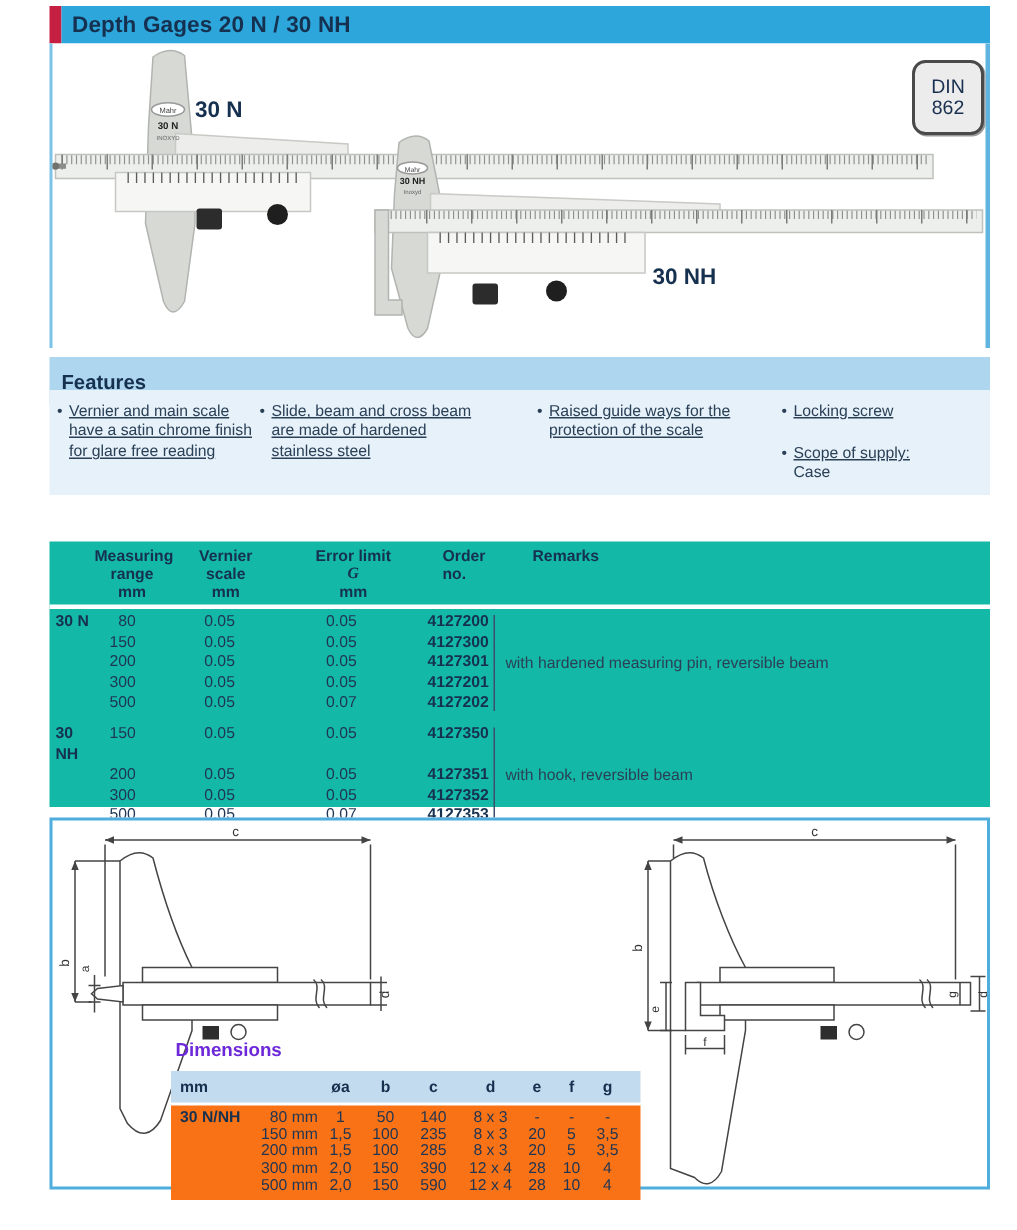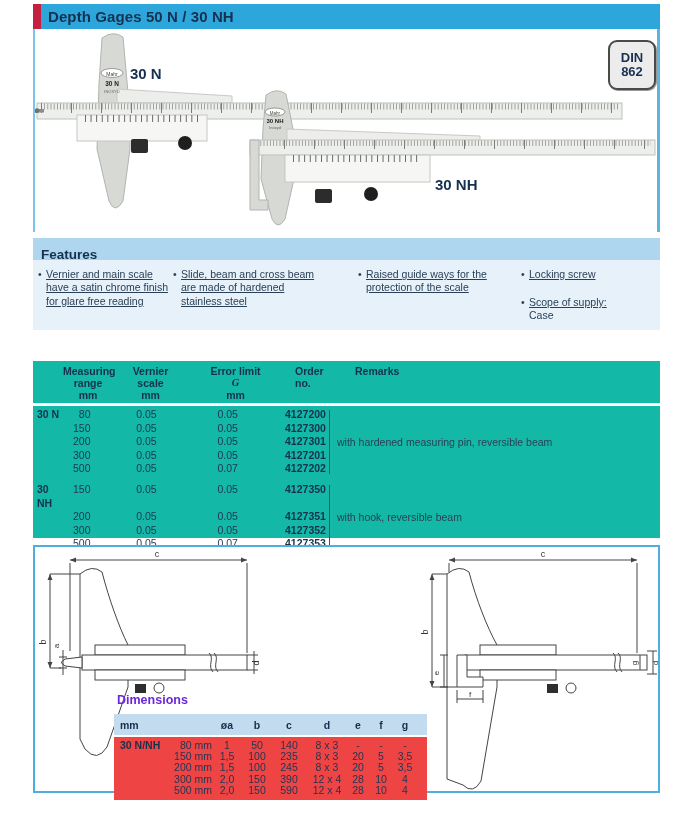--- a/index.html
+++ b/index.html
@@ -13,21 +13,21 @@
   .title-blue{flex:1;background:#2CA6DB;display:flex;align-items:center;}
   .title-text{font-size:15px;font-weight:bold;color:#16304F;padding-left:7px;letter-spacing:.1px;}
 
   
   .panel{left:33px;top:29px;width:627px;height:203px;background:#fff;
          border-left:2px solid #7CC3E8;border-right:3px solid #5FB5E0;box-sizing:border-box;}
   .prod-label{font-size:15px;font-weight:bold;color:#16304F;}
   .din-badge{left:573px;top:11px;width:44px;height:46px;background:#ECECEC;
              border:2px solid #4A4A4A;border-radius:9px;display:flex;flex-direction:column;
              align-items:center;justify-content:center;box-shadow:1px 1px 0 #9a9a9a;}
-  .din-badge div{font-size:13px;font-weight:bold;color:#1A3050;line-height:1.1;}
+  .din-badge div{font-size:13px;font-weight:normal;color:#1A3050;line-height:1.1;}
 
   
   .sec-bar{left:33px;width:627px;height:32px;background:#AED6EE;display:flex;align-items:center;}
   .sec-title{font-size:13.5px;font-weight:bold;color:#16304F;padding-left:8px;}
 
   
   .features-body{left:33px;top:260px;width:627px;height:70px;background:#E7F1F9;}
   .feat-item{position:absolute;font-size:10.5px;line-height:1.28;color:#2A4057;padding-left:8px;text-decoration:underline;}
   .feat-item::before{content:"\2022";position:absolute;left:0;top:0;color:#2A4057;}
   .feat-sub{padding-left:8px;font-size:10.5px;color:#2A4057;}
@@ -48,41 +48,41 @@
   .tg-left{width:296px;}
   .tg-remark{flex:1;display:flex;align-items:center;border-left:1px solid #3C4F6B;
              padding-left:7px;margin:2px 0;color:#2A4057;}
 
   
   .dim-box{left:33px;top:545px;width:627px;height:248px;background:#fff;
            border:2px solid #4FAEDD;box-sizing:border-box;}
   .dim-title{position:absolute;left:82px;top:146px;font-size:12.5px;font-weight:bold;color:#6d28d9;}
   .dim-table{position:absolute;left:79px;top:167px;width:313px;font-size:10.5px;color:#1F3553;}
   .dt-head{height:21px;background:#C3DBEE;display:flex;align-items:center;font-weight:bold;color:#16304F;}
-  .dt-body{margin-top:2px;background:#ef4444;padding:3px 0 4px 0;}
+  .dt-body{margin-top:2px;background:#f97316;padding:3px 0 4px 0;}
   .dt-row{display:flex;line-height:11.2px;}
   .d-lab{width:55px;padding-left:6px;box-sizing:border-box;font-weight:bold;color:#16304F;}
   .d-size{width:43px;text-align:right;}
   .d0{width:30px;text-align:center;} .d1{width:30px;text-align:center;}
   .d2{width:34px;text-align:center;} .d3{width:42px;text-align:center;}
   .d4{width:20px;text-align:center;} .d5{width:26px;text-align:center;}
   .d6{width:22px;text-align:center;}
 
   svg text{font-family:"Liberation Sans",sans-serif;}
   .draw-label{font-size:9px;fill:#333;}
 </style>
 </head>
 <body>
 
 <div class="page">
 
   <div class="abs title-bar">
     <div class="title-red"></div>
     <div class="title-blue">
-      <span class="title-text">Depth Gages 50 N / 30 NH</span>
+      <span class="title-text">Depth Gages 20 N / 30 NH</span>
     </div>
   </div>
 
   <div class="abs panel">
     <svg class="abs" style="left:0;top:0" width="625" height="203" viewBox="0 0 625 203">
 
       <g>
         <path d="M67 9 Q78 1 88 8 L95 86 L95 120 L88 172 Q80 186 74 172 L62 120 L64 55 Z" fill="#D7D9D5" stroke="#B2B4B0" stroke-width="1"></path>
         <polygon points="82,60 197,67 197,74 82,74" fill="#EDEEEB" stroke="#C8CAC5"></polygon>
         <rect x="2" y="74" width="585" height="16" fill="#EDEFEC" stroke="#BFC1BC"></rect>
@@ -341,21 +341,21 @@
           <span class="d3">8 x 3</span>
           <span class="d4">20</span>
           <span class="d5">5</span>
           <span class="d6">3,5</span>
         </div>
         <div class="dt-row">
           <span class="d-lab"></span>
           <span class="d-size">200 mm</span>
           <span class="d0">1,5</span>
           <span class="d1">100</span>
-          <span class="d2">245</span>
+          <span class="d2">285</span>
           <span class="d3">8 x 3</span>
           <span class="d4">20</span>
           <span class="d5">5</span>
           <span class="d6">3,5</span>
         </div>
         <div class="dt-row">
           <span class="d-lab"></span>
           <span class="d-size">300 mm</span>
           <span class="d0">2,0</span>
           <span class="d1">150</span>

